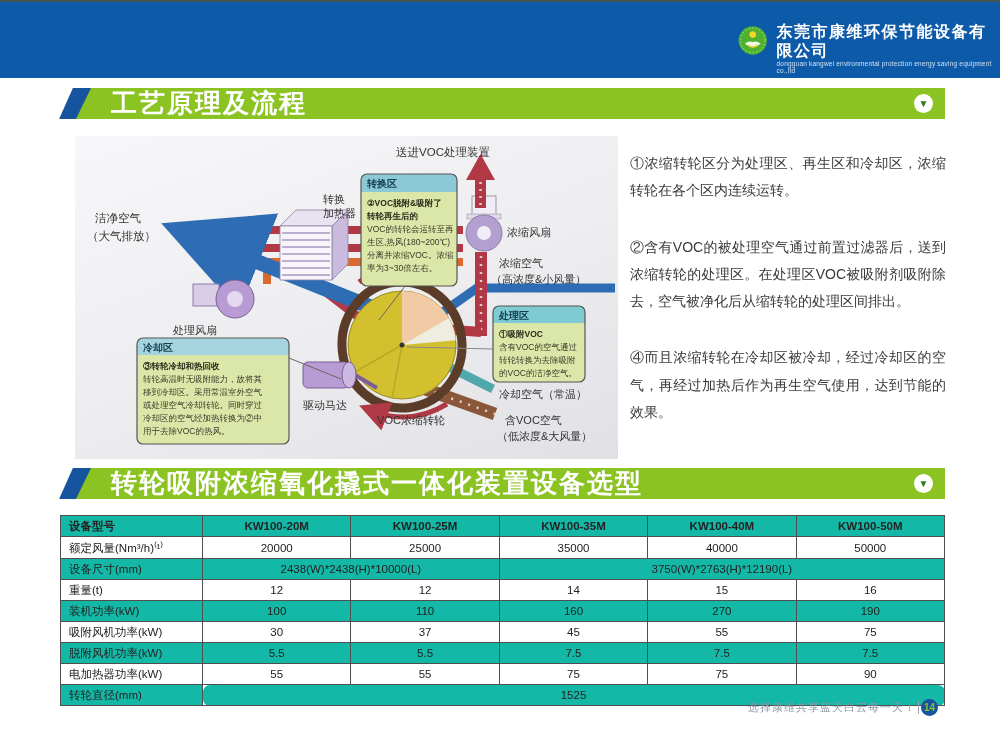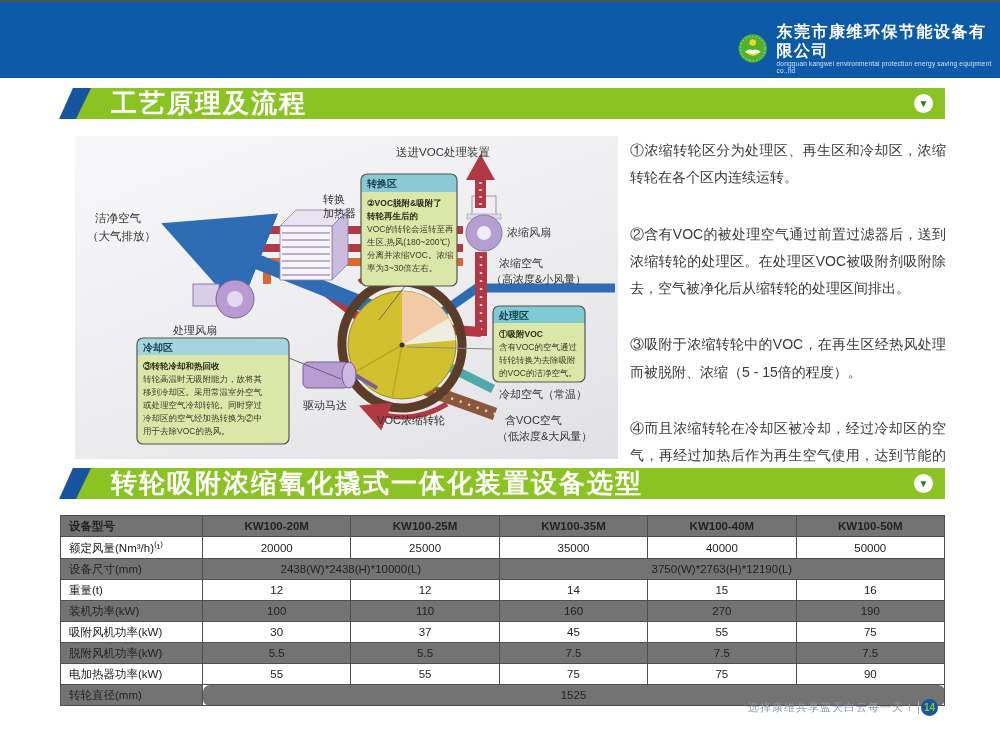--- a/index.html
+++ b/index.html
@@ -2,21 +2,21 @@
 <html><head>
 <meta charset="utf-8">
 <style>
   html,body{margin:0;padding:0;}
   body{width:1000px;height:748px;position:relative;background:#ffffff;overflow:hidden;
        font-family:"Liberation Sans",sans-serif;}
 
   
   .top-bar{position:absolute;top:0;left:0;width:1000px;height:78px;background:#0d5aa8;
            border-top:2px solid #45544f;box-sizing:border-box;}
-  .brand{position:absolute;left:737px;top:20px;display:flex;align-items:center;gap:8px;}
+  .brand{position:absolute;left:737px;top:20px;display:flex;align-items:flex-start;gap:8px;}
   .brand-logo{width:37px;height:37px;display:block;}
   .brand-cn{color:#fff;font-weight:bold;font-size:16px;letter-spacing:1.5px;line-height:1.2;}
   .brand-en{color:#cfe3f5;font-size:6.5px;letter-spacing:.2px;}
 
   
   .sec{position:absolute;left:63px;width:882px;height:31px;}
   #sec1{top:88px;} #sec2{top:468px;}
   .sec-green{position:absolute;inset:0;background:#8bc322;
              clip-path:polygon(28px 0,100% 0,100% 100%,13px 100%);}
   .sec-accent{position:absolute;left:3px;top:0;width:19px;height:31px;background:#17549f;
@@ -26,30 +26,30 @@
   .sec-chevron{position:absolute;right:12px;top:6px;width:19px;height:19px;background:#fff;
                border-radius:50%;display:flex;align-items:center;justify-content:center;
                font-size:10px;color:#2f7d1e;cursor:pointer;}
 
   
   .diagram{position:absolute;left:75px;top:136px;width:543px;height:323px;
            background:linear-gradient(160deg,#f7f7f9 0%,#ededf0 55%,#e1e1e5 100%);}
 
   
   .notes{position:absolute;left:630px;top:137px;width:316px;}
-  .notes p{margin:0 0 29px 0;font-size:14px;line-height:1.95;color:#3a3a3a;text-align:justify;}
+  .notes p{margin:13px 0 29px 0;font-size:14px;line-height:1.95;color:#3a3a3a;text-align:justify;}
 
   
   .spec-table{position:absolute;left:60px;top:515px;width:885px;border-collapse:collapse;
               table-layout:fixed;font-size:11.5px;color:#222;}
   .spec-table th,.spec-table td{border:1px solid #4f4f4f;padding:2.5px 4px;text-align:center;
               height:13px;font-weight:normal;overflow:hidden;white-space:nowrap;}
   .spec-table th{font-weight:bold;}
   .spec-table .lab{text-align:left;padding-left:8px;}
-  .spec-table tr.g{background:#737373;}
+  .spec-table tr.g{background:#14b8a6;}
   .pos-first{display:inline-block;width:149px;text-align:center;}
   .cell-merge{padding-left:0;text-align:left;border-radius:7px;}
 
   
   .footer{position:absolute;top:699px;right:62px;display:flex;align-items:center;gap:2px;}
   .slogan{font-size:11px;color:#8b96a6;letter-spacing:1px;}
   .fdiv{width:1px;height:13px;background:#9aa5b5;}
   .badge{width:17px;height:17px;border-radius:50%;background:#17549f;color:#8bc322;
          font-size:10px;font-weight:bold;display:flex;align-items:center;justify-content:center;}
 
@@ -227,21 +227,20 @@
   <text x="336" y="288" text-anchor="middle" class="lbl">VOC浓缩转轮</text>
   <text x="424" y="262" class="lbl">冷却空气（常温）</text>
   <text x="430" y="288" class="lbl">含VOC空气</text>
   <text x="422" y="304" class="lbl">（低浓度&amp;大风量）</text>
 </svg>
 </div>
 
 <div class="notes">
   <p>①浓缩转轮区分为处理区、再生区和冷却区，浓缩转轮在各个区内连续运转。</p>
   <p>②含有VOC的被处理空气通过前置过滤器后，送到浓缩转轮的处理区。在处理区VOC被吸附剂吸附除去，空气被净化后从缩转轮的处理区间排出。</p>
-  <p>③吸附于浓缩转轮中的VOC，在再生区经热风处理而被脱附、浓缩（5 - 15倍的程度）。</p>
   <p>④而且浓缩转轮在冷却区被冷却，经过冷却区的空气，再经过加热后作为再生空气使用，达到节能的效果。</p>
 </div>
 
 <div class="sec" id="sec2">
   <div class="sec-accent"></div>
   <div class="sec-green"></div>
   <div class="sec-title">转轮吸附浓缩氧化撬式一体化装置设备选型</div>
   <div class="sec-chevron">▼</div>
 </div>
 

